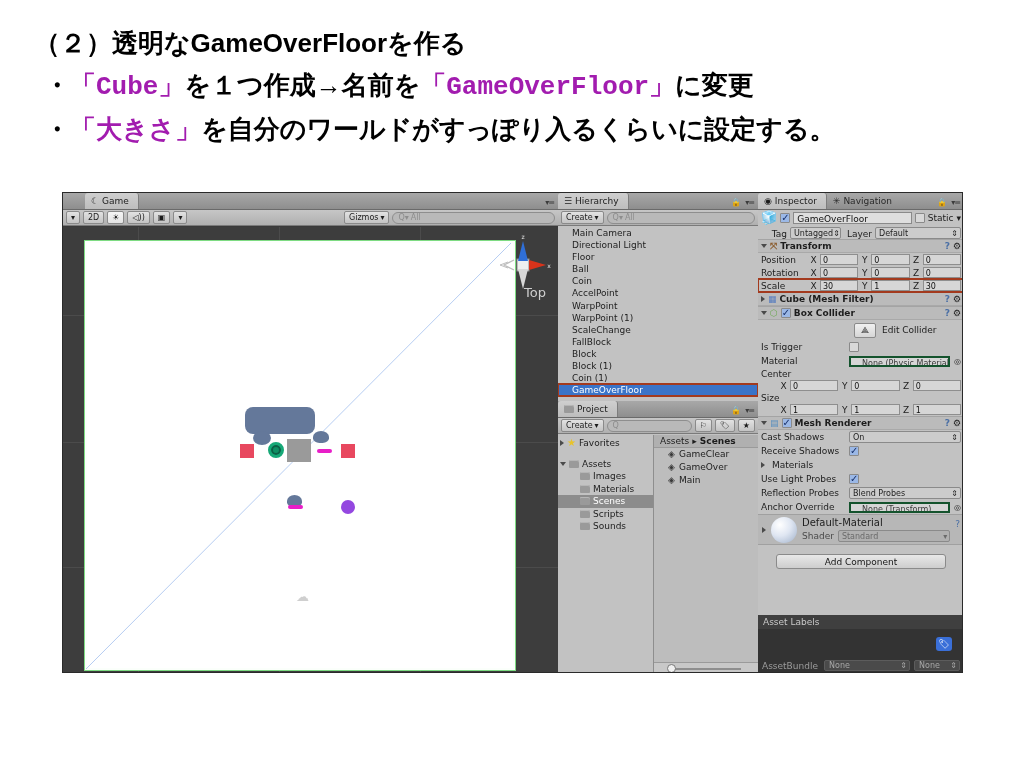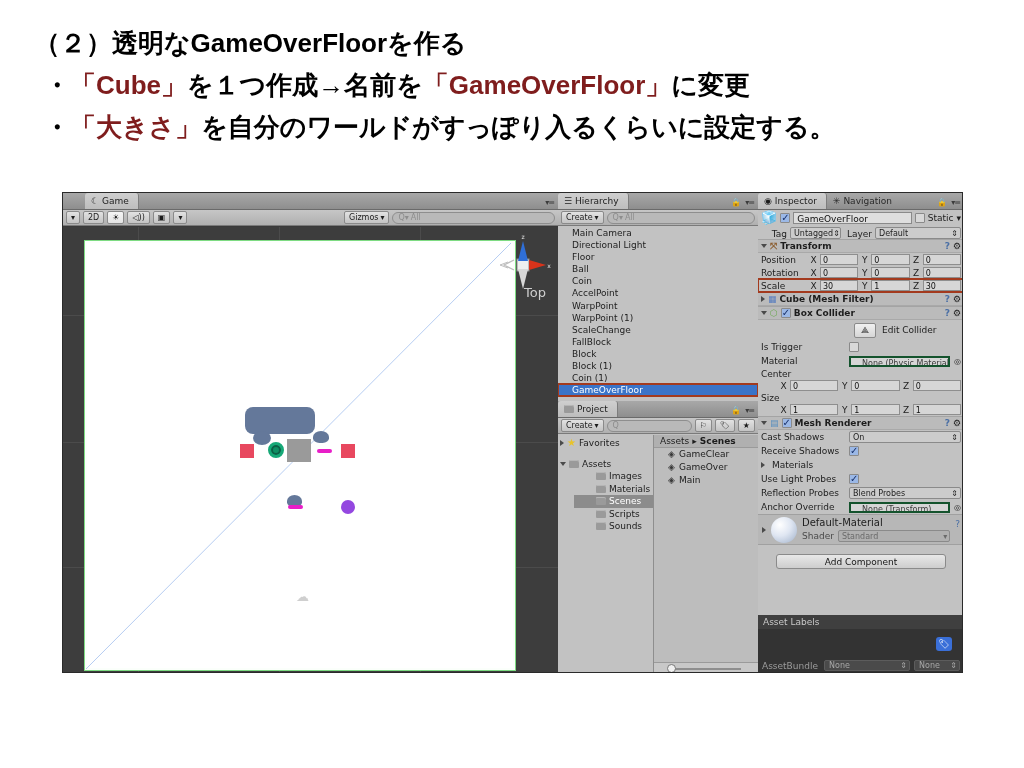--- a/index.html
+++ b/index.html
@@ -21,21 +21,21 @@
   }
   .hdr-line {
     font-size: 26px;
     font-weight: bold;
     color: #000000;
     line-height: 42px;
     white-space: nowrap;
     letter-spacing: 0px;
   }
   .hdr-line.bullet { padding-left: 10px; }
-  .em { color: #7f1d1d; }
+  .em { color: #a21caf; font-family: Liberation Mono, monospace; }
   .bul { display: inline-block; width: 26px; }
 
   
   #unity-window {
     position: absolute;
     left: 62px; top: 192px;
     width: 901px; height: 481px;
     background: #3a3a3a;
     font-family: "DejaVu Sans", sans-serif;
     font-size: 9px;
@@ -204,21 +204,21 @@
     padding-top: 2px;
   }
   #project-content { flex: 1; background: #bdbdbd; }
   .p-row {
     height: 12.5px; line-height: 12.5px;
     font-size: 9px; color: #1d1d1d;
     display: flex; align-items: center; gap: 3px;
     padding-left: 2px; white-space: nowrap;
   }
   .p-row.sel { background: #8c8c8c; color: #ffffff; }
-  .p-row.indent2 { padding-left: 22px; margin-left: 16px; }
+  .p-row.indent2 { padding-left: 22px; }
   .breadcrumb {
     height: 13px; line-height: 13px;
     background: #b0b0b0;
     border-bottom: 1px solid #9a9a9a;
     font-size: 9px; color: #1d1d1d;
     padding-left: 6px;
     display: flex; align-items: center; gap: 3px;
   }
   .asset-row {
     height: 13px; line-height: 13px;

